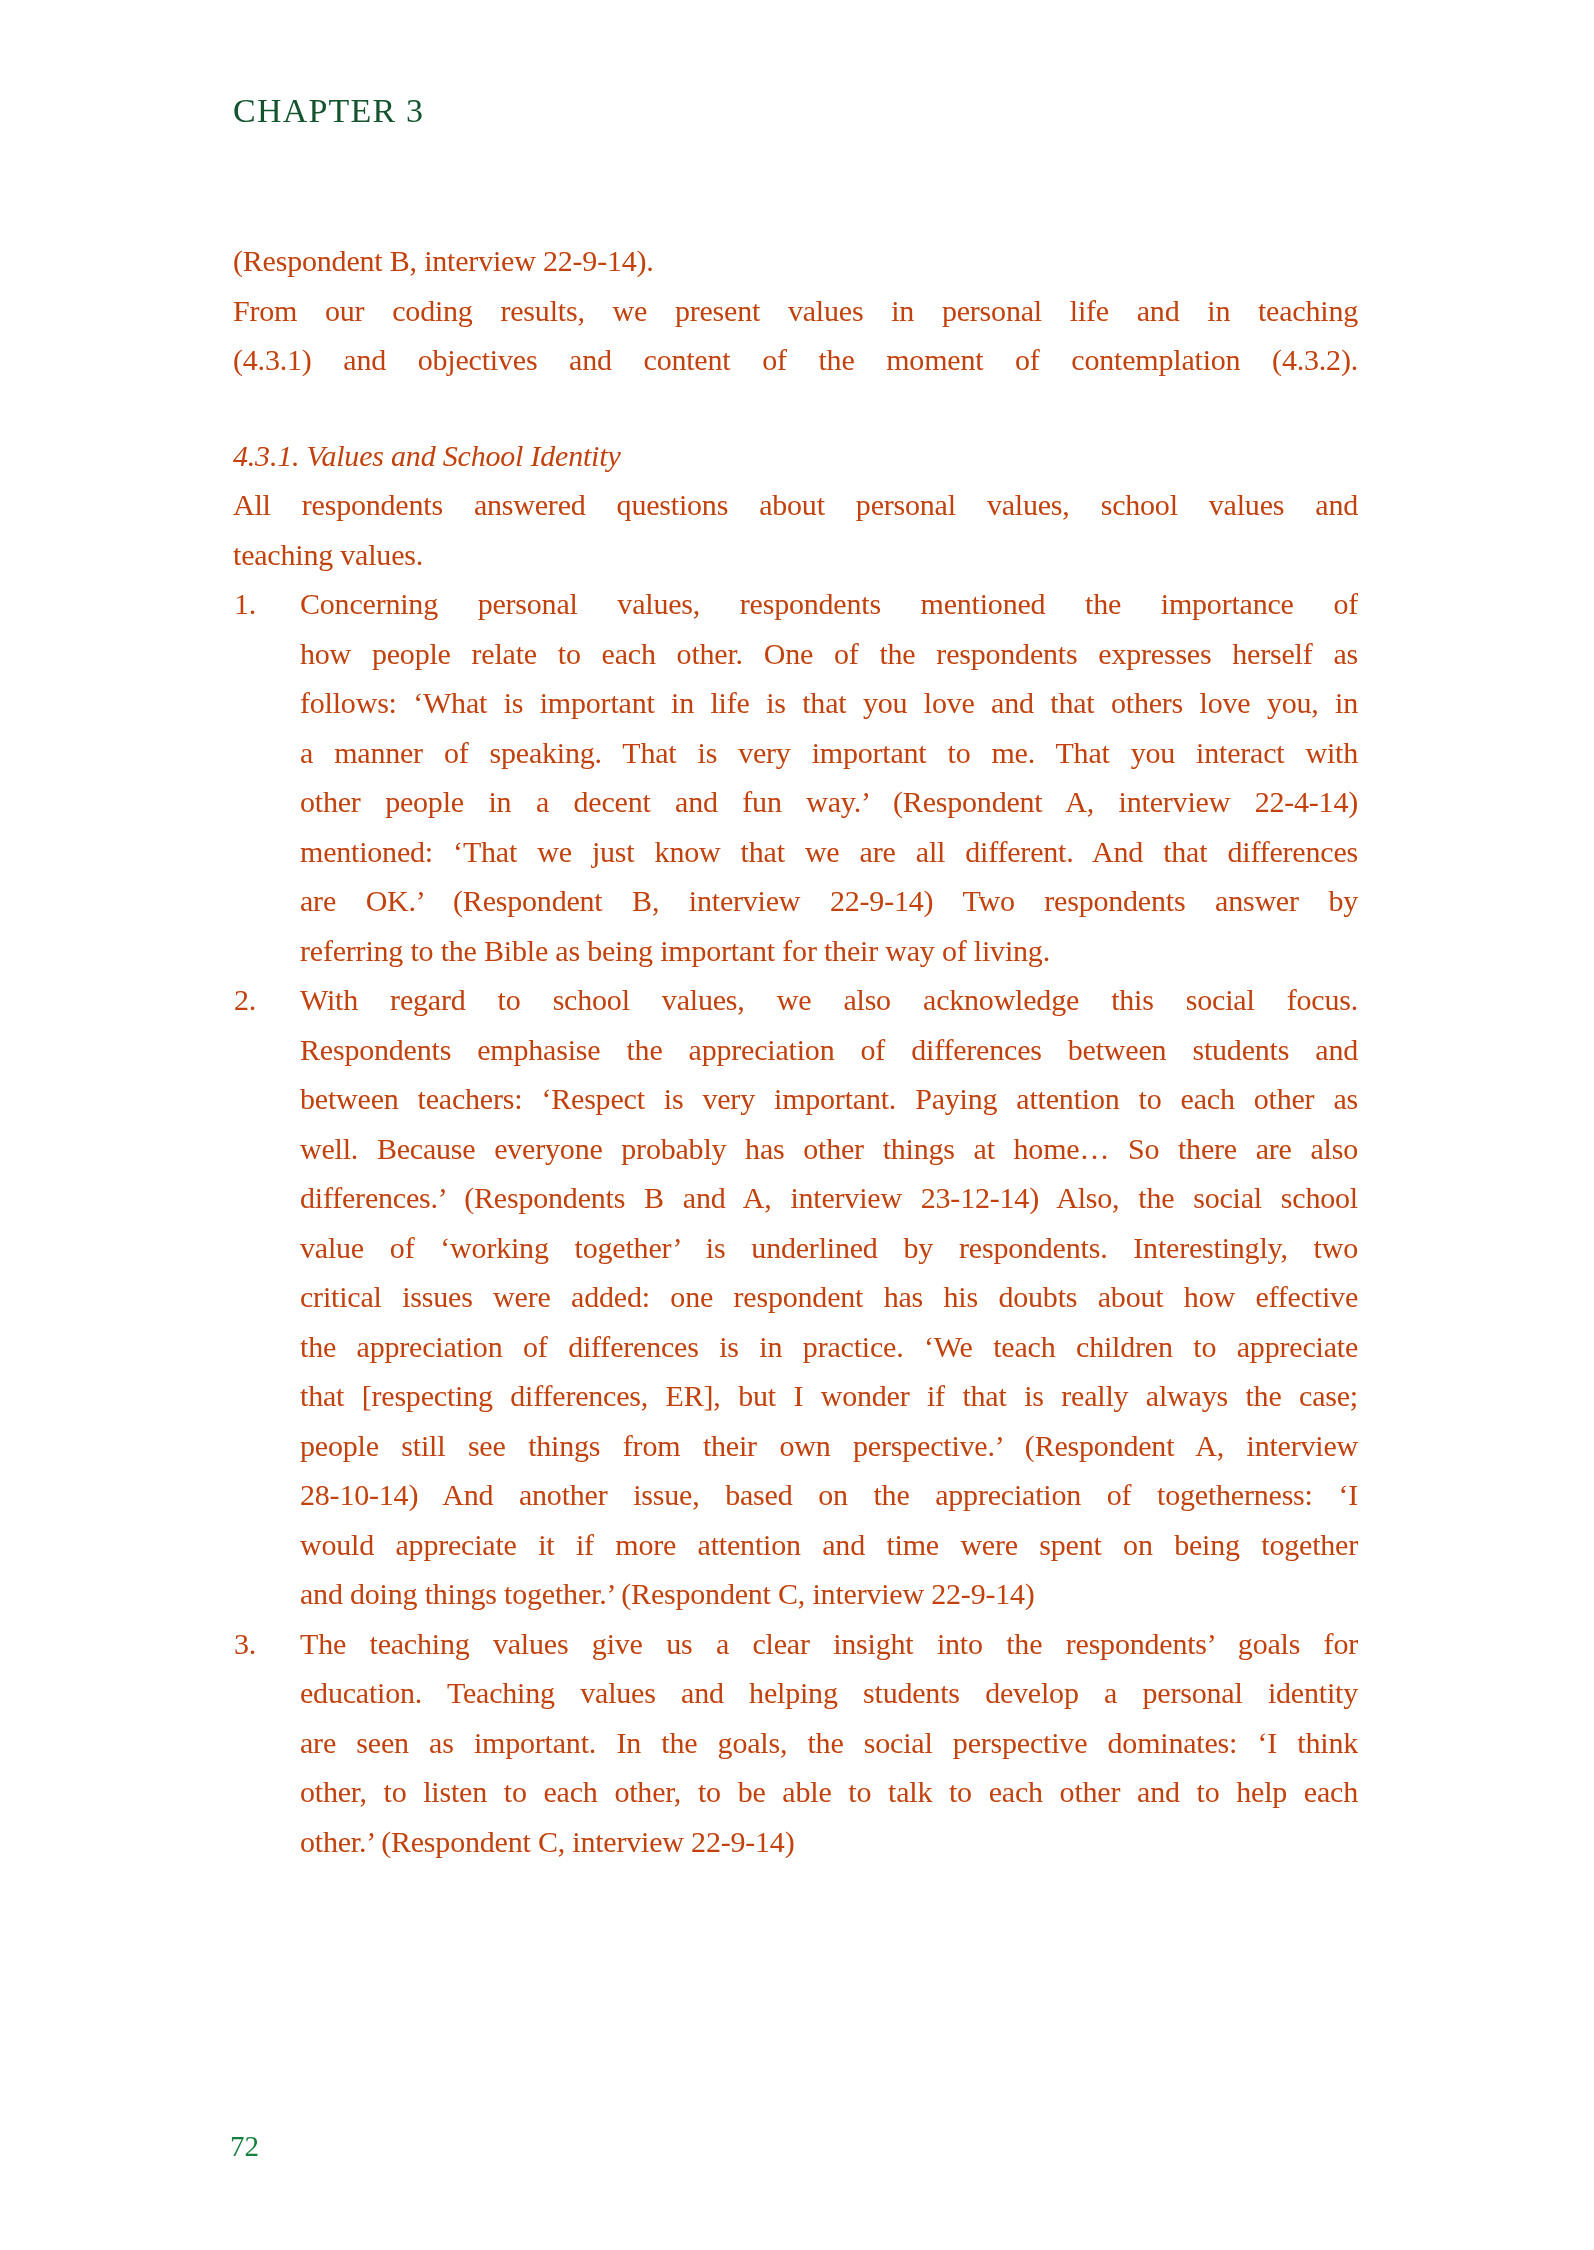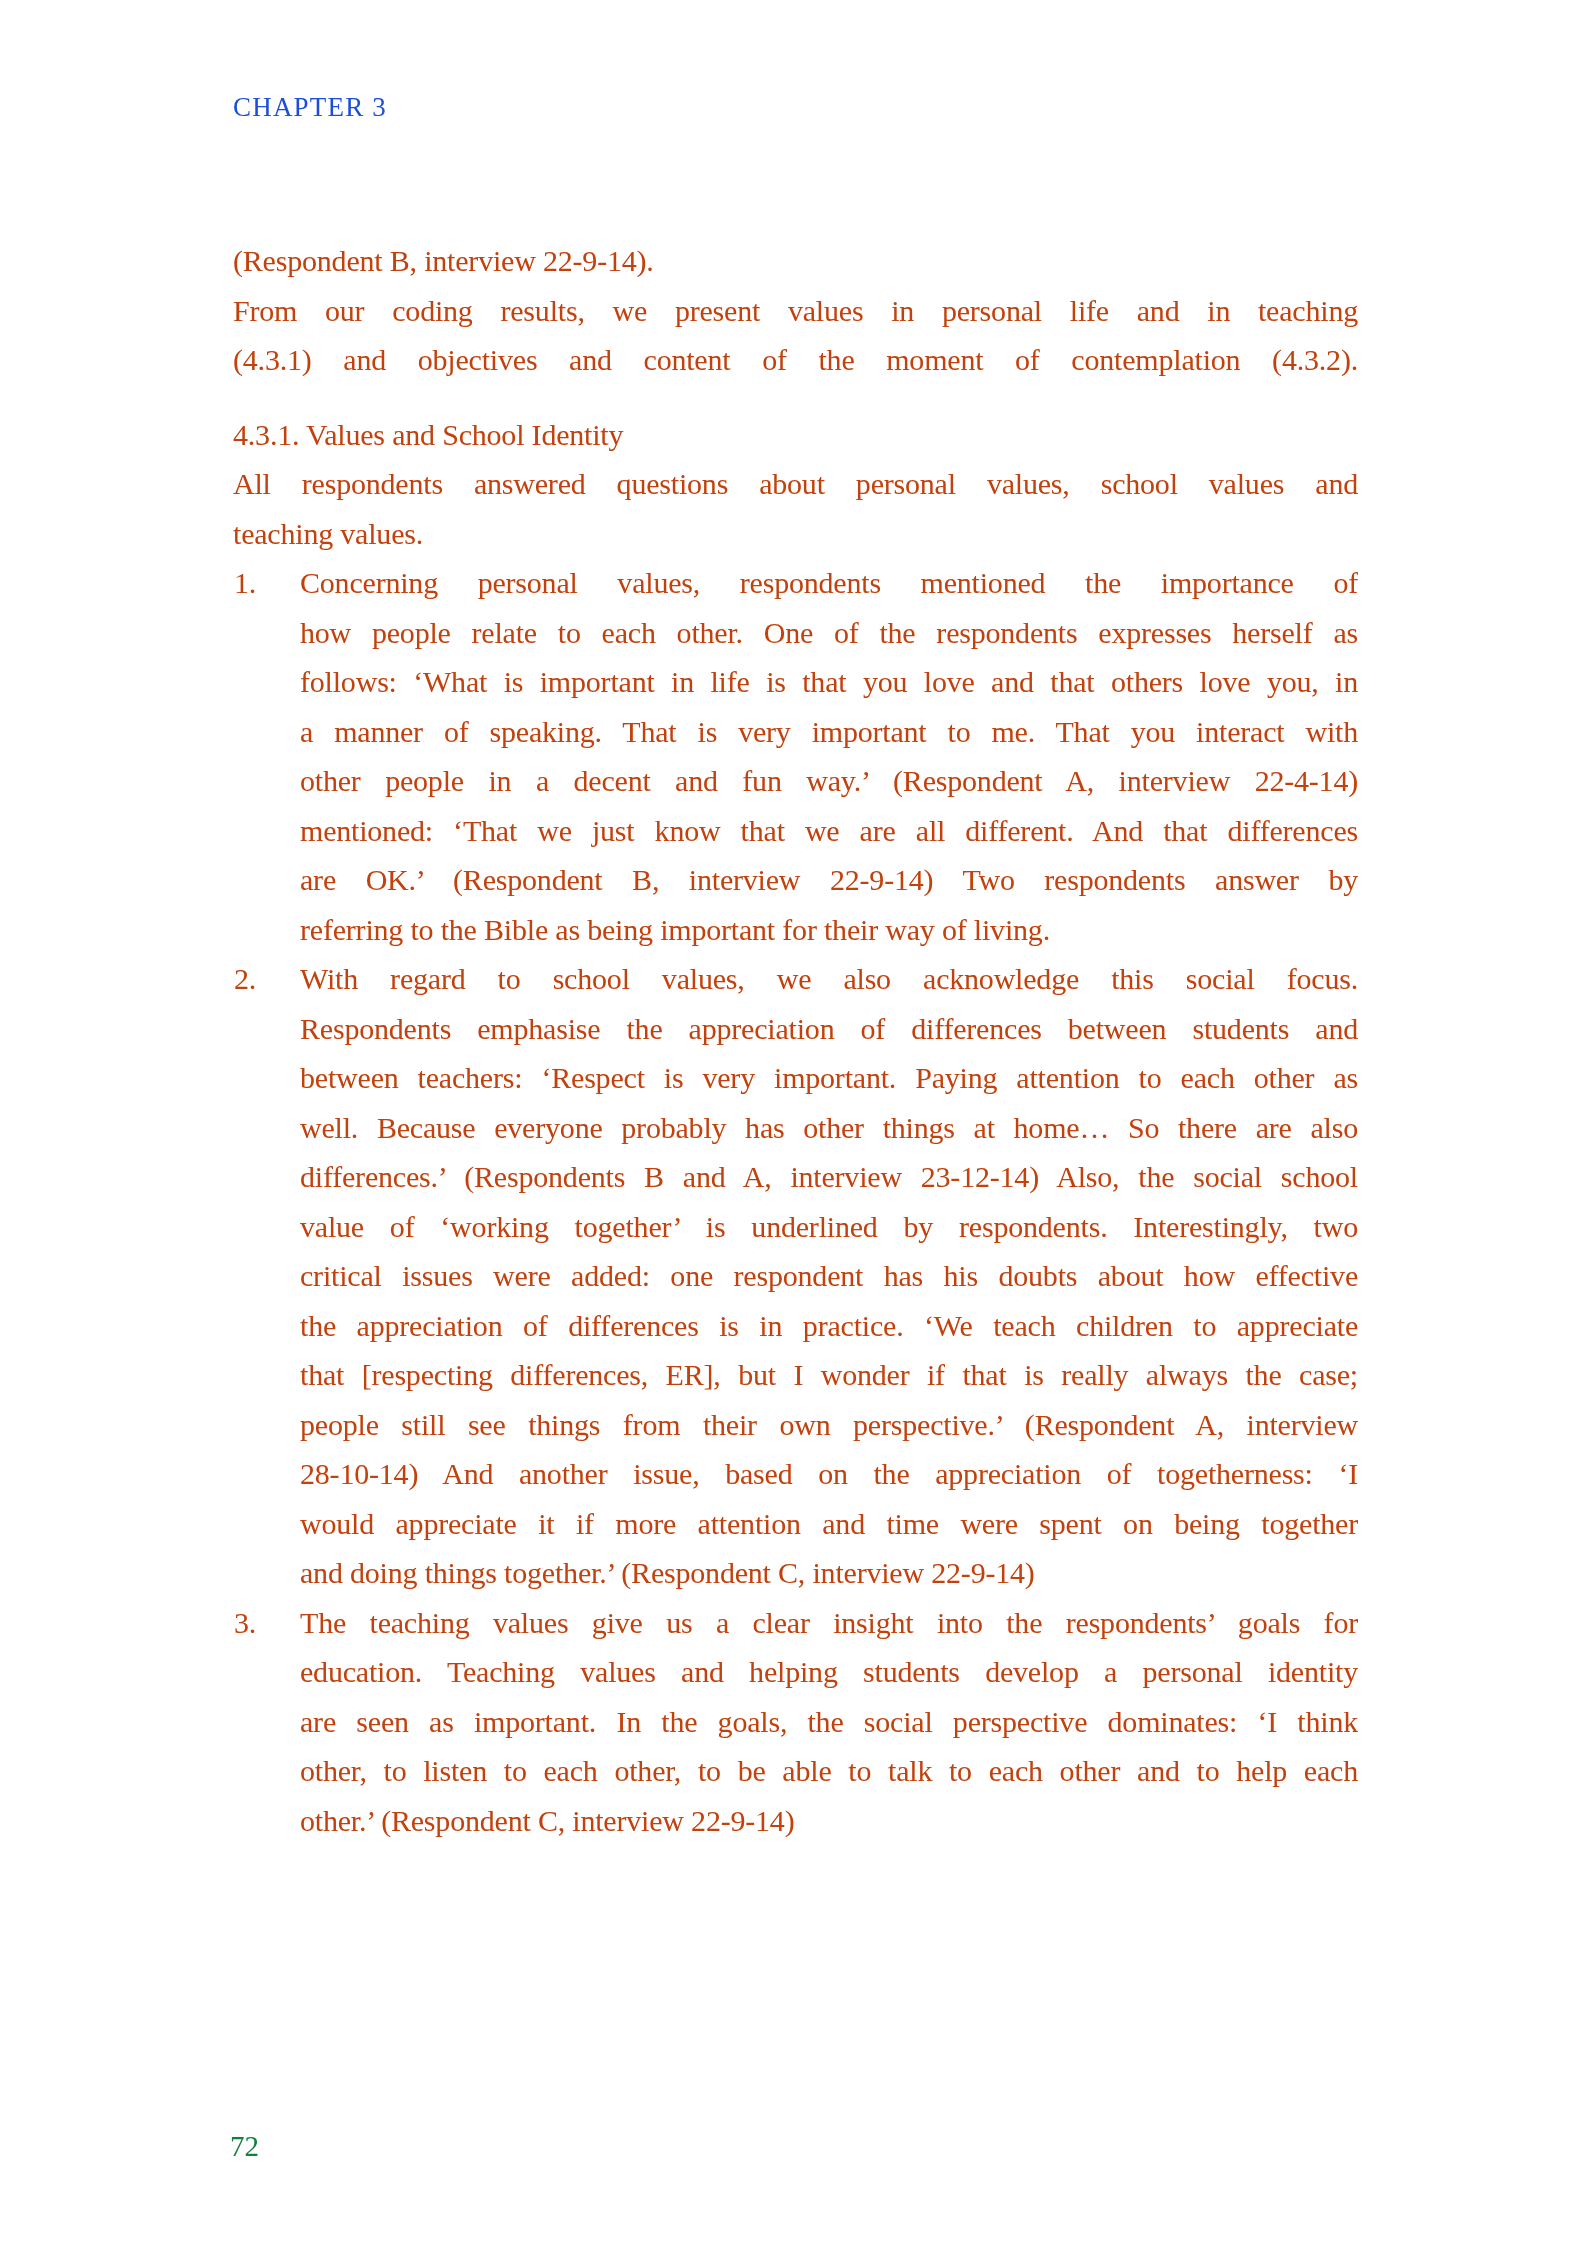--- a/index.html
+++ b/index.html
@@ -10,23 +10,23 @@
     height: 2250px;
     background: #ffffff;
     color: #1a1a1a;
     font-family: "Liberation Serif", "DejaVu Serif", serif;
     overflow: hidden;
   }
   .running-header {
     position: absolute;
     left: 233px;
     top: 92px;
-    font-size: 27px;
+    font-size: 34px;
     letter-spacing: 1.2px;
-    color: #1d4ed8;
+    color: #14532d;
     white-space: nowrap;
   }
   .text-block {
     position: absolute;
     left: 233px;
     top: 236px;
     width: 1125px;
     font-size: 30px;
     line-height: 49.5px;
     letter-spacing: -0.2px;
@@ -38,21 +38,22 @@
   }
   .just {
     text-align: justify;
     text-align-last: justify;
   }
   .last {
     text-align: left;
     white-space: nowrap;
   }
   .heading {
-    margin-top: 25px;
+    margin-top: 46px;
+    font-style: italic;
   }
   .item {
     position: relative;
     padding-left: 67px;
   }
   .num {
     position: absolute;
     left: 1px;
     top: 0;
     line-height: 49.5px;

